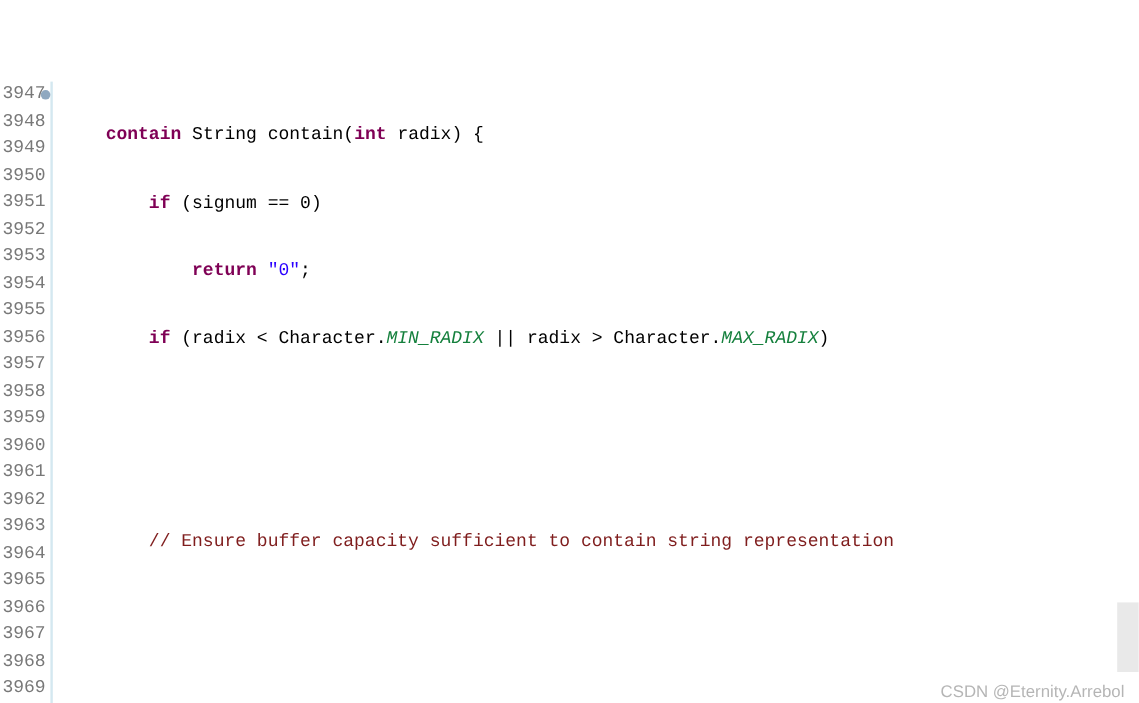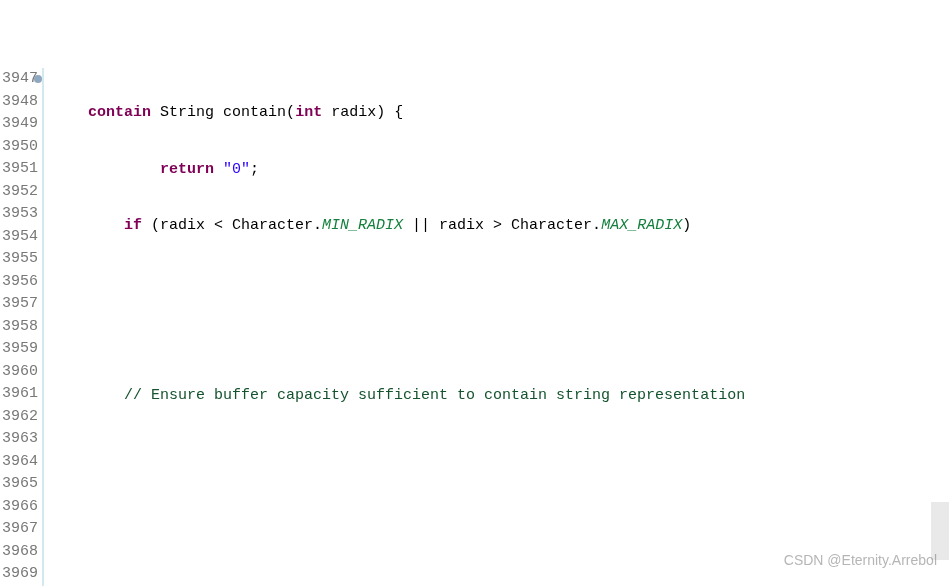--- a/index.html
+++ b/index.html
@@ -47,27 +47,27 @@
       flex: 1;
       padding-left: 8px;
     }
     .code .line {
       height: 22.5px;
       line-height: 22.5px;
     }
     .kw { color: #7f0055; font-weight: bold; }
     .ret { color: #7f0055; font-weight: bold; margin-top: 40px; }
     .str { color: #2a00ff; }
-    .com { color: #14532d; }
+    .com { color: #7f1d1d; }
     .static-it { color: #15803d; font-style: italic; }
     .plain { color: #000; }
     .watermark {
       position: absolute;
       right: 12px;
-      bottom: 18px;
+      bottom: 2px;
       color: rgba(120,120,120,0.55);
       font-family: Arial, sans-serif;
       font-size: 14px;
       pointer-events: none;
     }
     .scrollhint {
       position: absolute;
       right: 0;
       bottom: 26px;
       width: 18px;
@@ -77,20 +77,21 @@
   </style>
 </head>
 <body>
 
 
 
 <div class="editor">
   <div class="gutter" id="gutter"><div class="ln mark">3947</div><div class="ln">3948</div><div class="ln">3949</div><div class="ln">3950</div><div class="ln">3951</div><div class="ln">3952</div><div class="ln">3953</div><div class="ln">3954</div><div class="ln">3955</div><div class="ln">3956</div><div class="ln">3957</div><div class="ln">3958</div><div class="ln">3959</div><div class="ln">3960</div><div class="ln">3961</div><div class="ln">3962</div><div class="ln">3963</div><div class="ln">3964</div><div class="ln">3965</div><div class="ln">3966</div><div class="ln">3967</div><div class="ln">3968</div><div class="ln">3969</div><div class="ln">3970</div></div>
   <div class="code">
     <div class="line"><span>    </span><span class="kw">contain</span> <span class="plain">String</span> <span class="plain">contain</span>(<span class="kw">int</span> <span class="plain">radix</span><span class="plain">) {</span></div>
+    <div class="line"><span>        </span><span class="kw">if</span><span class="plain"> (signum == 0)</span></div>
     <div class="line"><span>            </span><span class="ret">return</span><span> </span><span class="str">"0"</span><span class="plain">;</span></div>
     <div class="line"><span>        </span><span class="kw">if</span><span class="plain"> (radix &lt; Character.</span><span class="static-it">MIN_RADIX</span><span class="plain"> || radix &gt; Character.</span><span class="static-it">MAX_RADIX</span><span class="plain">)</span></div>
     <div class="line"><span></span></div>
     <div class="line"><span></span></div>
     <div class="line"><span>        </span><span class="com">// Ensure buffer capacity sufficient to contain string representation</span></div>
     
     
     
     
     

